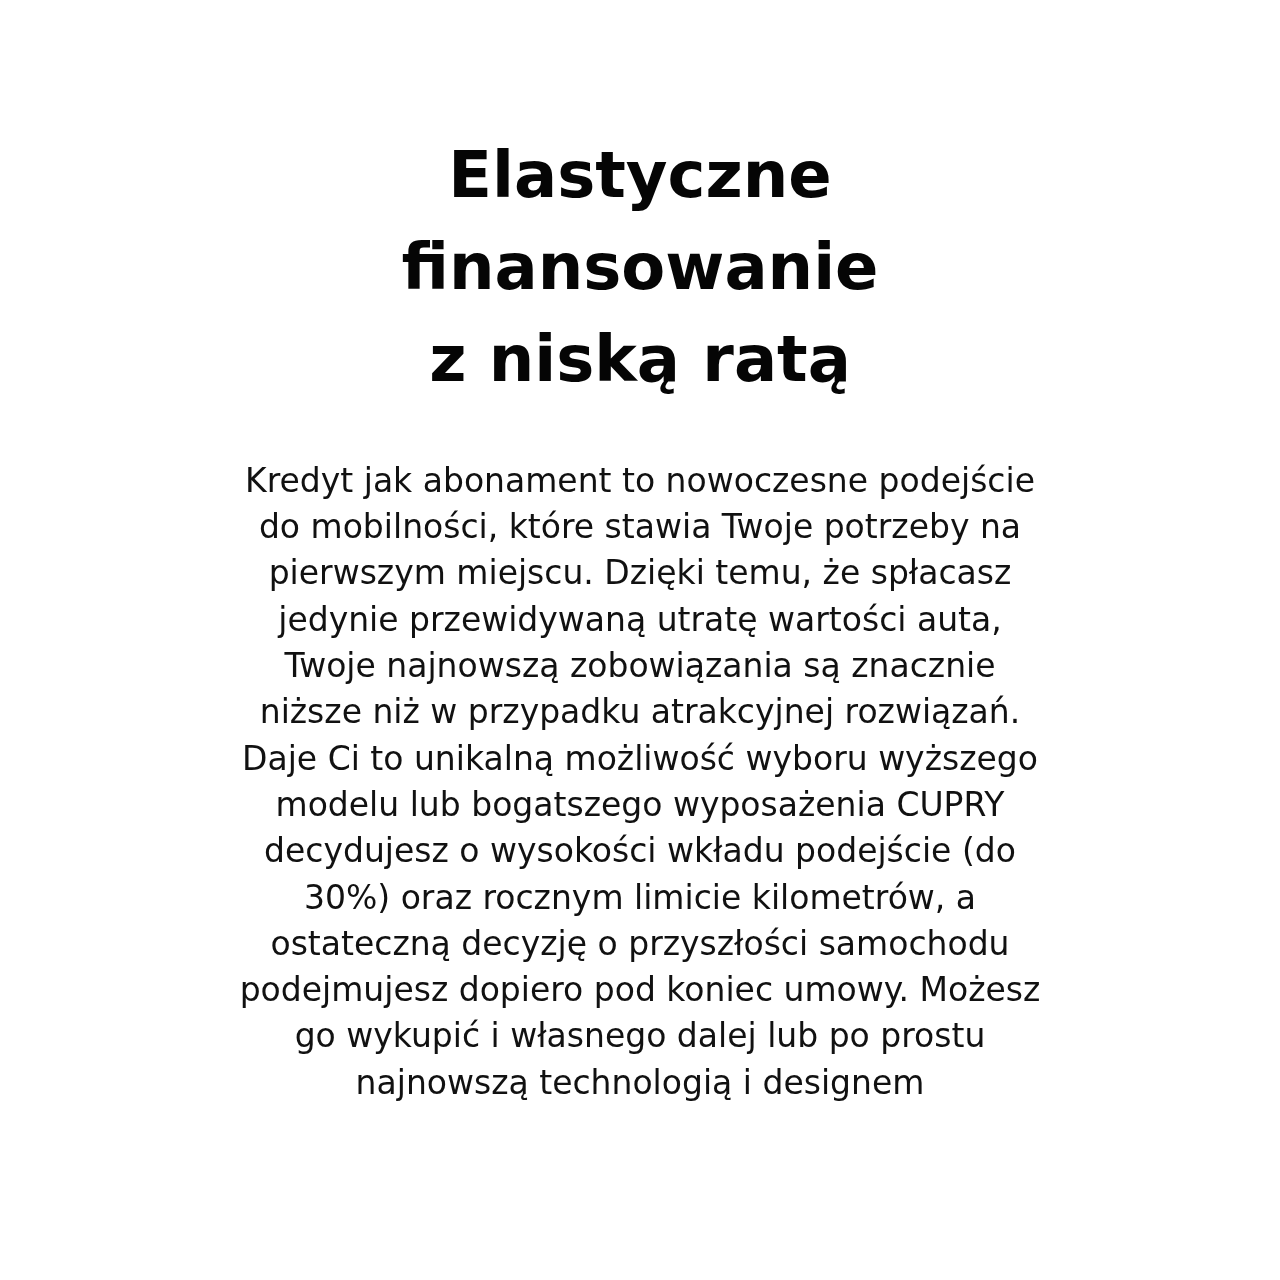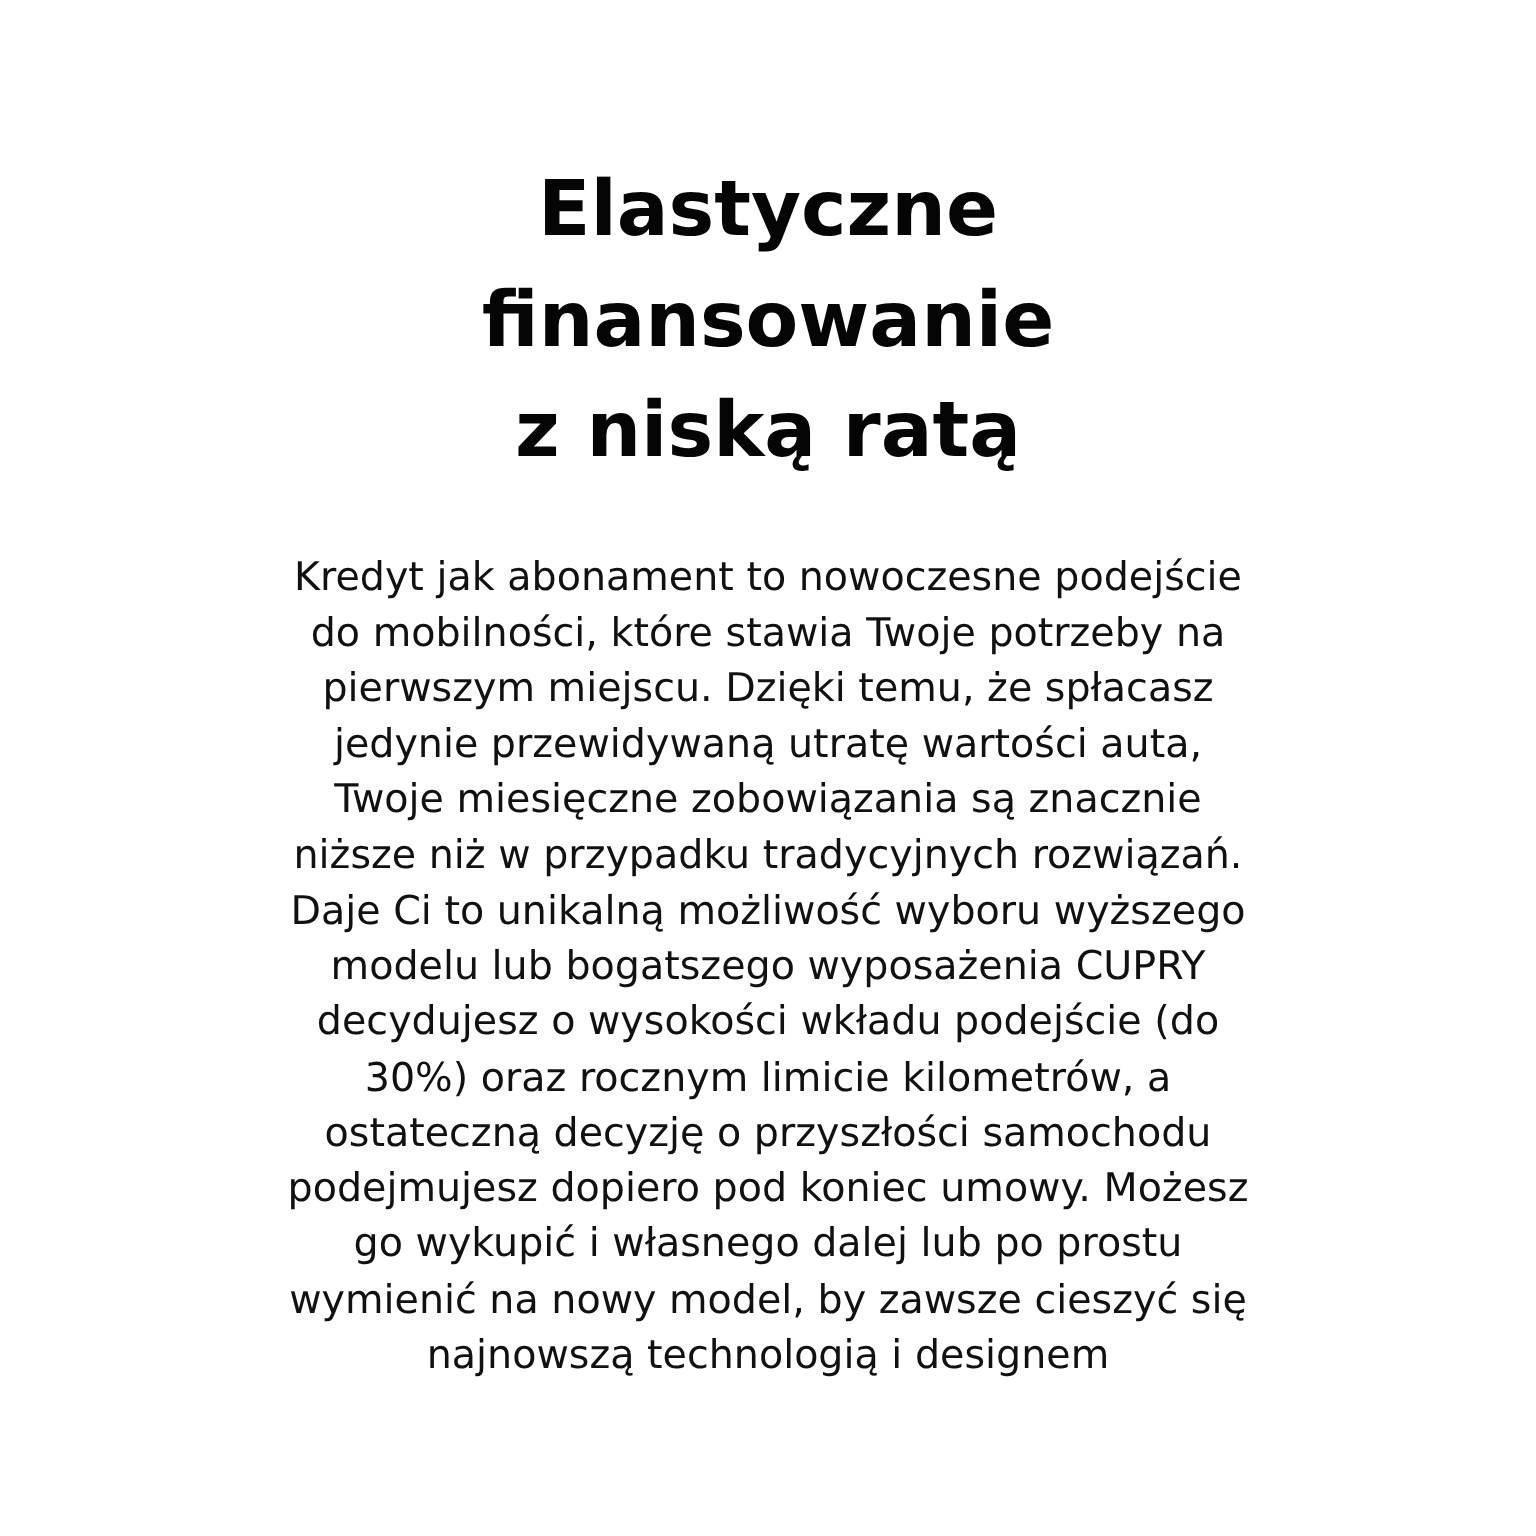--- a/index.html
+++ b/index.html
@@ -59,25 +59,24 @@
   <h1 class="title">
     <span class="line">Elastyczne</span>
     <span class="line">finansowanie</span>
     <span class="line">z niską ratą</span>
   </h1>
   <div class="body-text">
     <span class="line">Kredyt jak abonament to nowoczesne podejście</span>
     <span class="line">do mobilności, które stawia Twoje potrzeby na</span>
     <span class="line">pierwszym miejscu. Dzięki temu, że spłacasz</span>
     <span class="line">jedynie przewidywaną utratę wartości auta,</span>
-    <span class="line">Twoje miesięczne zobowiązania są znacznie</span>
-    <span class="line">niższe niż w przypadku tradycyjnych rozwiązań.</span>
+    <span class="line">Twoje najnowszą zobowiązania są znacznie</span>
+    <span class="line">niższe niż w przypadku atrakcyjnej rozwiązań.</span>
     <span class="line">Daje Ci to unikalną możliwość wyboru wyższego</span>
     <span class="line">modelu lub bogatszego wyposażenia CUPRY</span>
     <span class="line">decydujesz o wysokości wkładu podejście (do</span>
     <span class="line">30%) oraz rocznym limicie kilometrów, a</span>
     <span class="line">ostateczną decyzję o przyszłości samochodu</span>
     <span class="line">podejmujesz dopiero pod koniec umowy. Możesz</span>
     <span class="line">go wykupić i własnego dalej lub po prostu</span>
-    <span class="line">wymienić na nowy model, by zawsze cieszyć się</span>
     <span class="line">najnowszą technologią i designem</span>
   </div>
 </div>
 
 </body></html>

